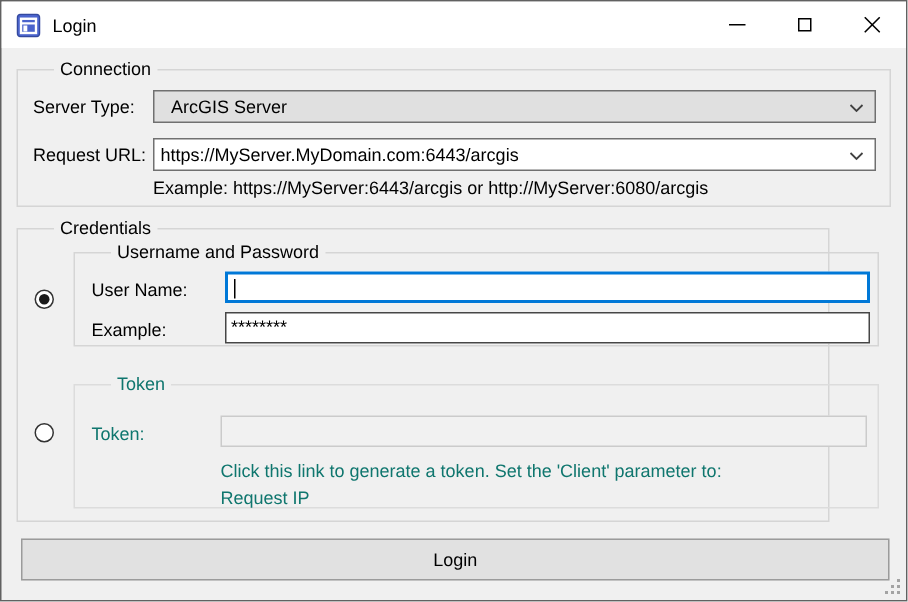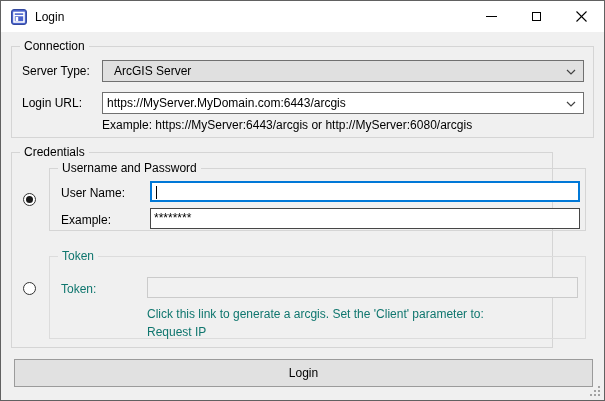--- a/index.html
+++ b/index.html
@@ -21,21 +21,21 @@
     width:45px; height:100%; display:flex; align-items:center; justify-content:center;
     cursor:default;
   }
   .glyph-min{ width:11px; height:1px; background:#000; }
   .glyph-max{ width:9px; height:9px; border:1px solid #000; background:transparent; }
   
   .groupbox{
     position:absolute; border:1px solid #d5d5d5;
   }
   .groupbox > .gb-label{
-    position:absolute; top:-8px; left:8px; background:#f0f0f0; padding:0 4px;
+    position:absolute; top:-8px; left:24px; background:#f0f0f0; padding:0 4px;
     font-size:12px; line-height:14px; white-space:nowrap;
   }
   .groupbox.disabled{ border-color:#dcdcdc; }
   .disabled-text{ color:#0f766e; }
   .field-label{ position:absolute; font-size:12px; white-space:nowrap; }
   
   .combo{
     position:absolute; height:22px; border:1px solid #707070;
     display:flex; align-items:center; padding-left:4px; padding-right:20px;
   }
@@ -108,21 +108,21 @@
     <span class="gb-label">Connection</span>
 
     <span class="field-label" style="left:10px; top:17px;">Server Type:</span>
     <div class="combo gray" style="left:90px; top:13px; width:482px;">
       <span>ArcGIS Server</span>
       <svg class="chev" width="10" height="6" viewBox="0 0 10 6">
         <polyline points="1,1 5,5 9,1" fill="none" stroke="#424242" stroke-width="1.2"></polyline>
       </svg>
     </div>
 
-    <span class="field-label" style="left:10px; top:49px;">Login URL:</span>
+    <span class="field-label" style="left:10px; top:49px;">Request URL:</span>
     <div class="combo white" style="left:90px; top:45px; width:482px;align-items:center;">
       <span>https://MyServer.MyDomain.com:6443/arcgis</span>
       <svg class="chev" width="10" height="6" viewBox="0 0 10 6">
         <polyline points="1,1 5,5 9,1" fill="none" stroke="#424242" stroke-width="1.2"></polyline>
       </svg>
     </div>
 
     <span class="note-text" style="left:90px; top:71px;">Example: https://MyServer:6443/arcgis or http://MyServer:6080/arcgis</span>
   </div>
 
@@ -149,21 +149,21 @@
     <div class="radio" style="left:11px; top:129px;"></div>
 
     <div class="groupbox disabled" style="left:37px; top:103px; width:537px; height:83px;">
       <span class="gb-label disabled-text">Token</span>
 
       <span class="field-label disabled-text" style="left:11px; top:25px;">Token:</span>
       <div class="tb disabled" style="left:97px; top:20px; width:431px;">
         <span></span>
       </div>
 
-      <span class="note-text disabled-text" style="left:97px; top:50px;">Click this link to generate a arcgis. Set the 'Client' parameter to:</span>
+      <span class="note-text disabled-text" style="left:97px; top:50px;">Click this link to generate a token. Set the 'Client' parameter to:</span>
       <span class="note-text disabled-text" style="left:97px; top:68px;">Request IP</span>
     </div>
   </div>
 
   <div class="btn" style="left:13px; top:358px; width:579px; height:28px;">
     <span>Login</span>
   </div>
 
   <div class="grip"></div>
 </div>

